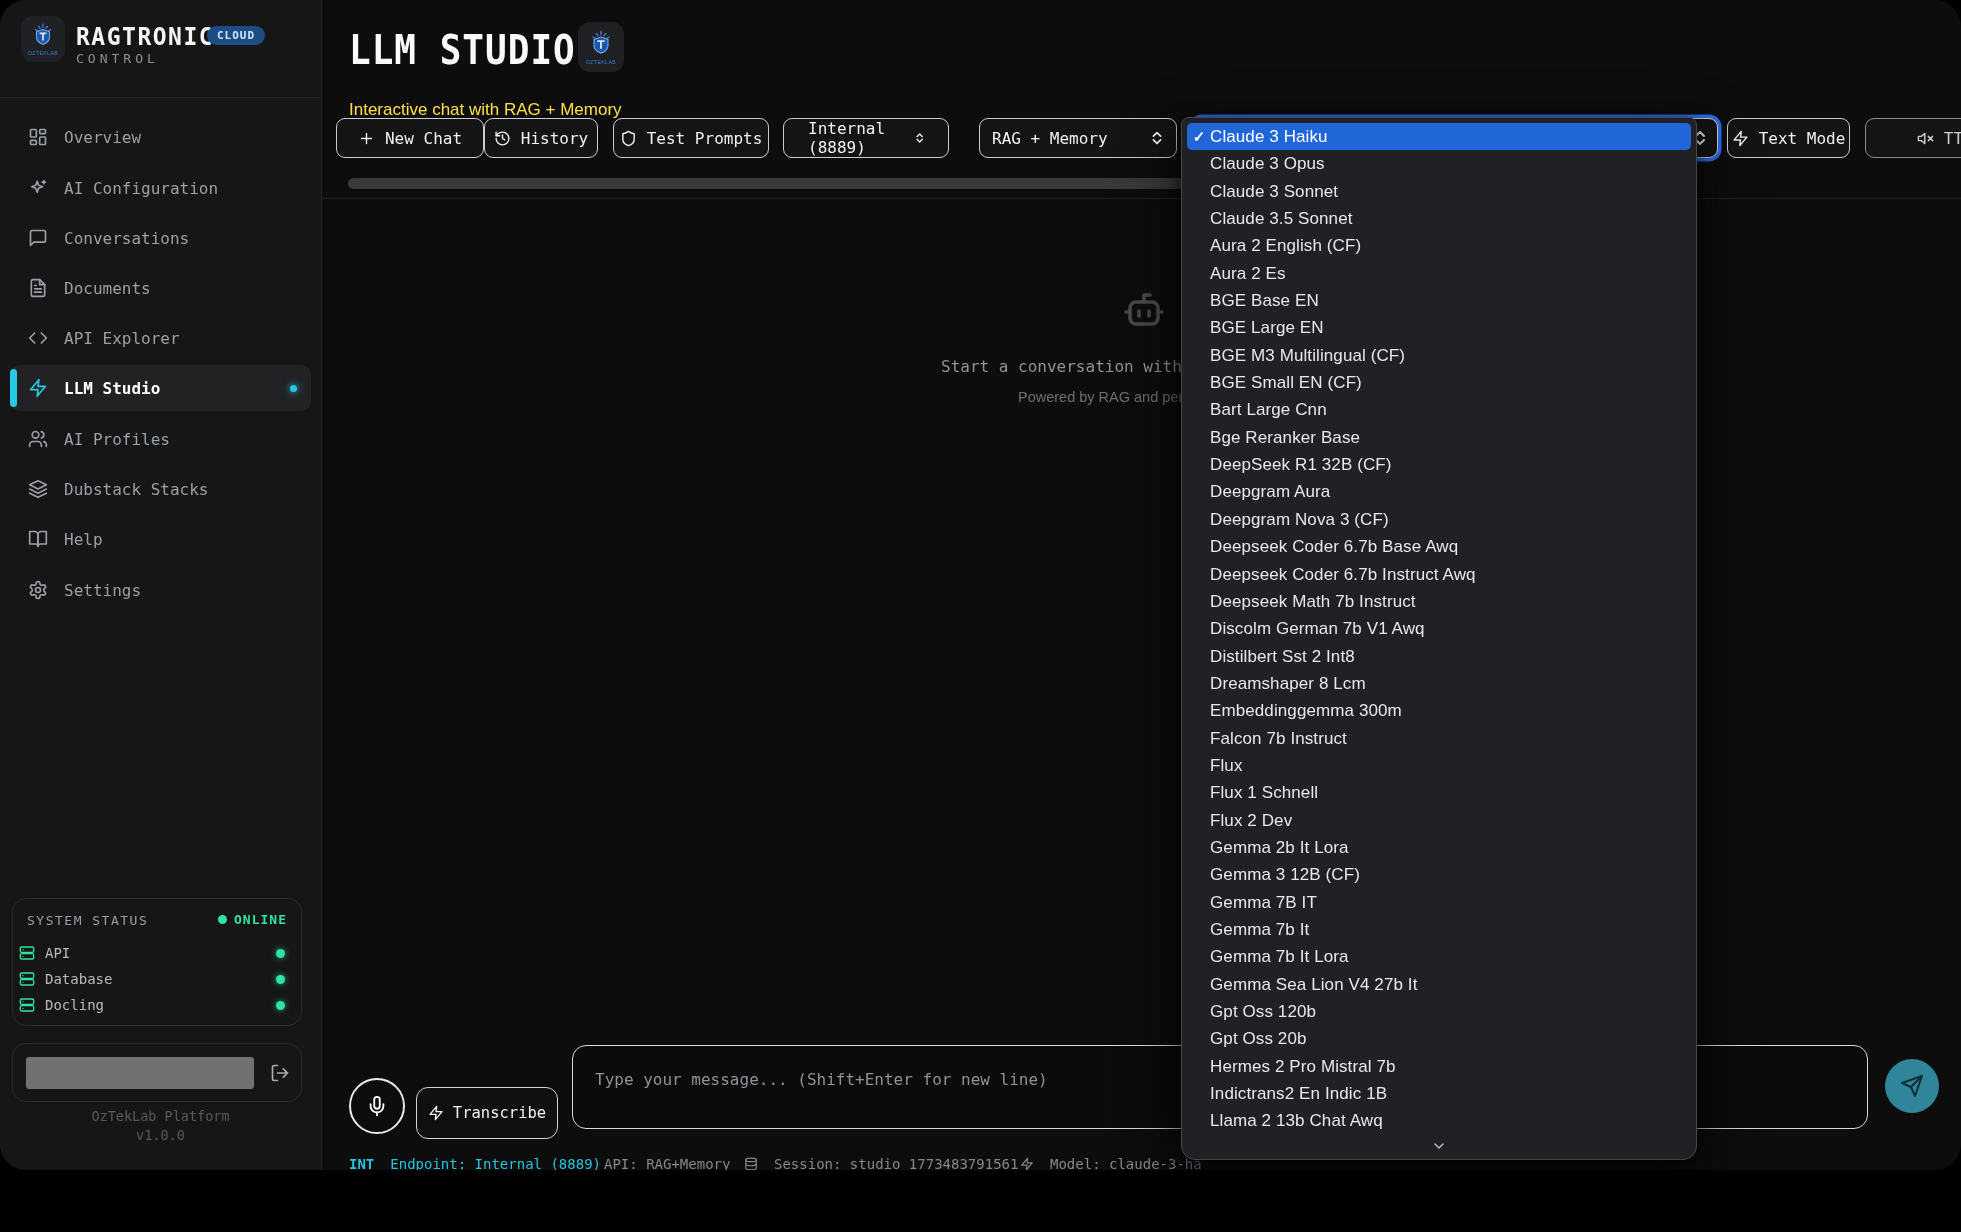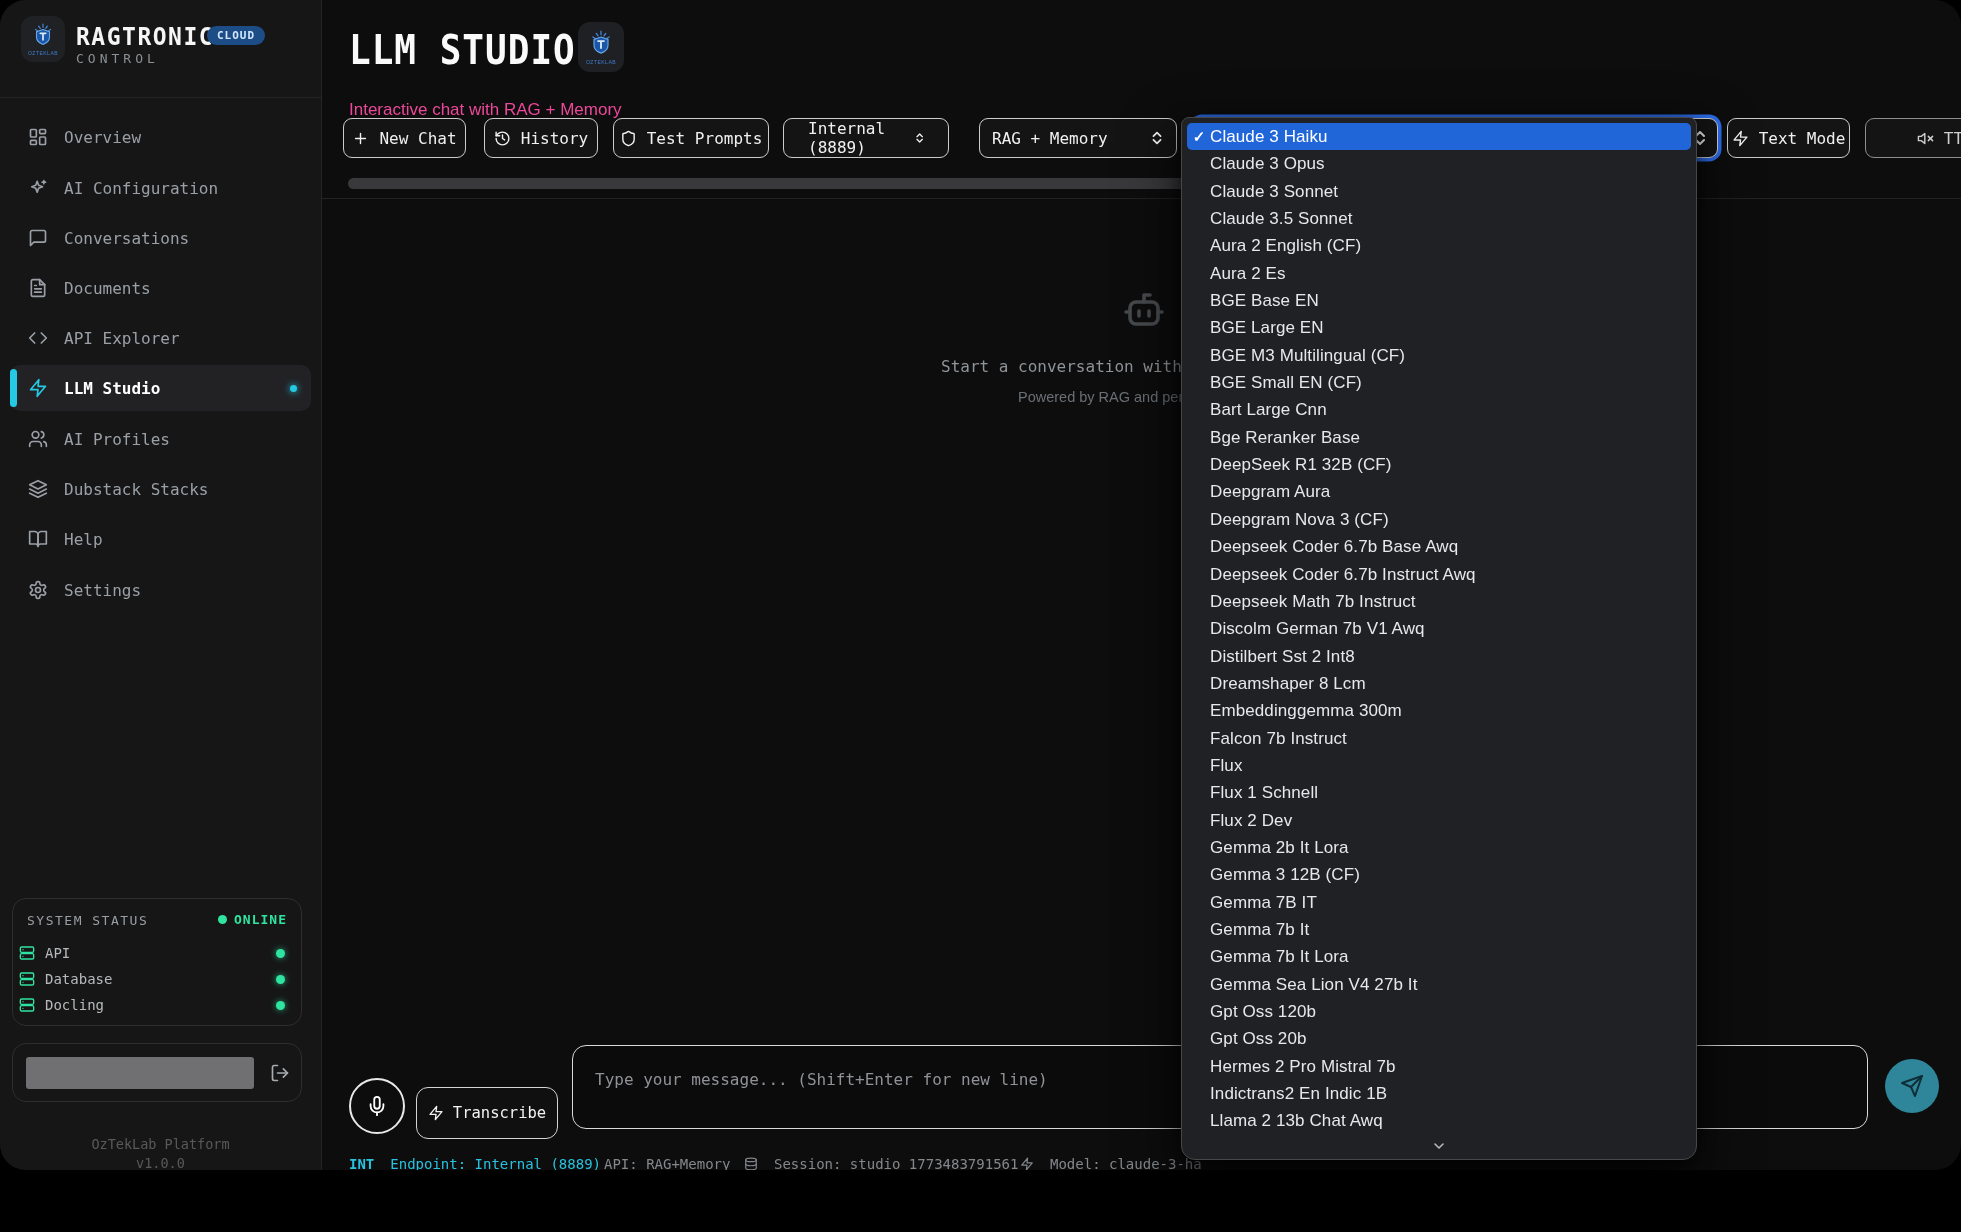--- a/index.html
+++ b/index.html
@@ -27,28 +27,28 @@
   .status-card{position:absolute;left:12px;top:898px;width:290px;height:128px;border:1px solid #2e2e30;border-radius:14px;box-sizing:border-box;padding-left:48px;}
   .status-title{position:absolute;left:14px;top:14px;font-size:13px;color:#999ea3;letter-spacing:1.5px;}
   .status-online{position:absolute;right:14px;top:13px;font-size:13px;font-weight:bold;color:#2fe3a1;letter-spacing:1px;display:flex;align-items:center;gap:7px;}
   .online-dot{width:9px;height:9px;border-radius:50%;background:#2fe3a1;display:inline-block;}
   .svc-row{position:absolute;left:6px;right:14px;height:20px;display:flex;align-items:center;color:#b6babd;font-size:14px;}
   .svc-row .sicon{width:16px;height:16px;color:#2fe3a1;margin-right:10px;}
   .svc-dot{position:absolute;right:2px;width:9px;height:9px;border-radius:50%;background:#2fe3a1;box-shadow:0 0 6px rgba(47,227,161,.7);}
   .logout-card{position:absolute;left:12px;top:1043px;width:290px;height:59px;border:1px solid #2e2e30;border-radius:14px;box-sizing:border-box;}
   .redacted{position:absolute;left:13px;top:13px;width:228px;height:32px;background:#707072;border-radius:3px;}
   .logout-btn{position:absolute;right:11px;top:19px;width:20px;height:20px;color:#a8acb0;cursor:pointer;}
-  .side-foot{position:absolute;left:0;width:321px;text-align:center;color:#58595b;font-size:13.5px;margin-top:28px;}
+  .side-foot{position:absolute;left:0;width:321px;text-align:center;color:#58595b;font-size:13.5px;}
   
   .page-title{position:absolute;left:349px;top:26px;font-size:36px;font-weight:bold;color:#fafafa;letter-spacing:1px;
     transform:scaleY(1.15);transform-origin:left top;}
   .title-badge{position:absolute;left:578px;top:22px;width:46px;height:50px;border-radius:12px;background:#1f2023;
     display:flex;flex-direction:column;align-items:center;justify-content:center;}
   .logo-sub{font-size:5px;color:#3f7fd0;letter-spacing:.5px;margin-top:1px;font-family:"Liberation Sans",sans-serif;}
-  .subtitle{position:absolute;left:349px;top:100px;font-size:17px;color:#ec4899;font-family:"Liberation Sans",sans-serif;}
+  .subtitle{position:absolute;left:349px;top:100px;font-size:17px;color:#fde047;font-family:"Liberation Sans",sans-serif;}
   .tbtn{position:absolute;top:118px;height:40px;box-sizing:border-box;background:#141415;border:1.5px solid #cccccd;
     border-radius:9px;color:#f0f0f1;font-size:16px;display:flex;align-items:center;justify-content:center;gap:10px;cursor:pointer;
     font-family:"DejaVu Sans Mono",monospace;}
   .tbtn .bicon{width:17px;height:17px;}
   .tsel .stepper{width:14px;height:16px;}
   .tbtn.dim{border-color:#8e8e90;color:#cfcfd1;}
   .model-select{position:absolute;left:1193px;top:118px;width:525px;height:40px;box-sizing:border-box;background:#141415;
     border:1.5px solid #cccccd;border-radius:9px;box-shadow:0 0 0 3.5px #2b6be8;z-index:1;display:flex;align-items:center;justify-content:flex-end;color:#f0f0f1;}
   .model-select .stepper{margin-right:10px;}
   .hscroll{position:absolute;left:348px;top:178px;width:1342px;height:11px;border-radius:6px;background:#39393b;}
@@ -238,21 +238,21 @@
       <g stroke="#3f7fd0" stroke-width="1.2" fill="none" stroke-linecap="round">
         <path d="M12 1v3M8 3l1.5 2M16 3l-1.5 2M5 6l2 1.2M19 6l-2 1.2"></path>
       </g>
       <path d="M12 6l6 2v5c0 3.4-2.6 5.6-6 6.8C8.6 18.6 6 16.4 6 13V8z" fill="#1a57a8" stroke="#6aa8e8" stroke-width="1"></path>
       <path d="M9.5 9.5h5M12 9.5v6" stroke="#dce9f8" stroke-width="1.6" fill="none" stroke-linecap="round"></path>
     </svg>
     <div class="logo-sub">OZTEKLAB</div>
   </div>
   <div class="subtitle">Interactive chat with RAG + Memory</div>
 
-  <div class="tbtn" style="left:343px;width:123px">
+  <div class="tbtn" style="left:336px;width:148px">
     <svg class="bicon" viewBox="0 0 24 24" stroke="currentColor" stroke-width="2" fill="none" stroke-linecap="round">
         <path d="M12 5v14M5 12h14"></path>
       </svg>
     <span>New Chat</span>
   </div>
   <div class="tbtn" style="left:484px;width:114px">
     <svg class="bicon" viewBox="0 0 24 24" stroke="currentColor" stroke-width="2" fill="none" stroke-linecap="round" stroke-linejoin="round">
         <path d="M3 12a9 9 0 1 0 9-9 9.75 9.75 0 0 0-6.74 2.74L3 8"></path>
         <path d="M3 3v5h5"></path>
         <path d="M12 7v5l3 2"></path>

